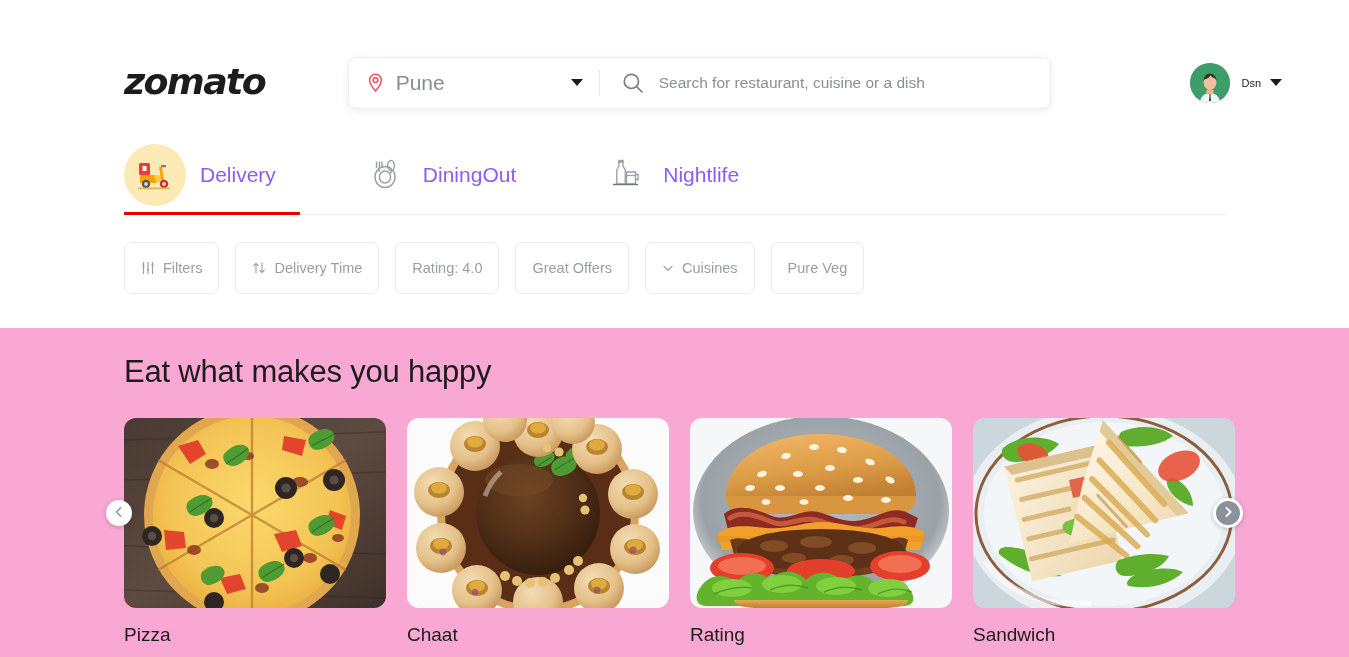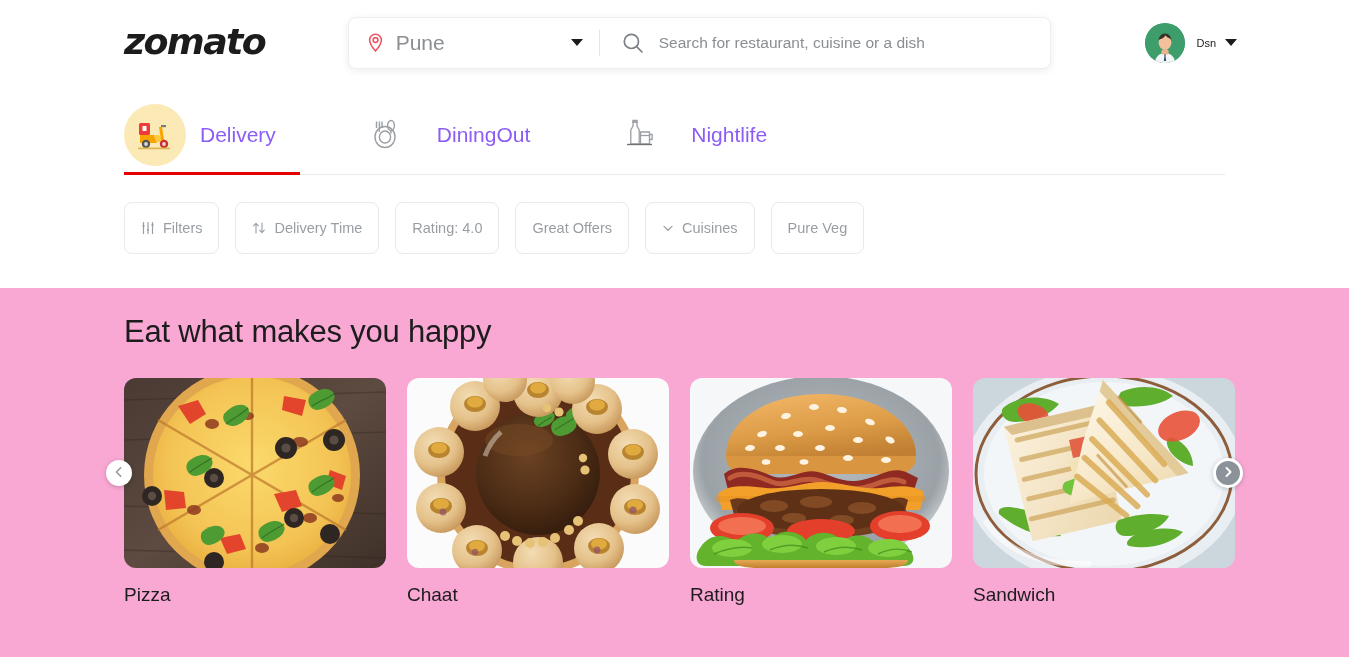--- a/index.html
+++ b/index.html
@@ -14,22 +14,23 @@
 
   
   .header {
     position: relative;
     height: 288px;
     background: #ffffff;
   }
   .header-top {
     display: flex;
     align-items: center;
-    padding: 12px 112px 0 124px;
+    padding: 12px 67px 0 124px;
     height: 73px;
+    margin-top: 40px;
   }
   .logo {
     font-family: "DejaVu Sans", sans-serif;
     font-size: 35px;
     font-weight: 700;
     font-style: italic;
     letter-spacing: -1.6px;
     color: #1c1c1c;
     line-height: 1;
     transform: scaleX(1.04);
@@ -128,21 +129,21 @@
     height: 80px;
     margin-top: 22px;
   }
   .tab {
     display: flex;
     align-items: center;
     gap: 14px;
     cursor: pointer;
     height: 100%;
   }
-  .tab + .tab { margin-left: 85px; gap: 28px; }
+  .tab + .tab { margin-left: 85px; }
   .tab-icon {
     width: 62px; height: 62px;
     display: flex; align-items: center; justify-content: center;
     border-radius: 50%;
     flex: 0 0 auto;
   }
   .tab-icon.active { background: #fbe9b6; }
   .tab-icon.plain { width: 48px; height: 48px; }
   .tab-label {
     font-size: 21px;

